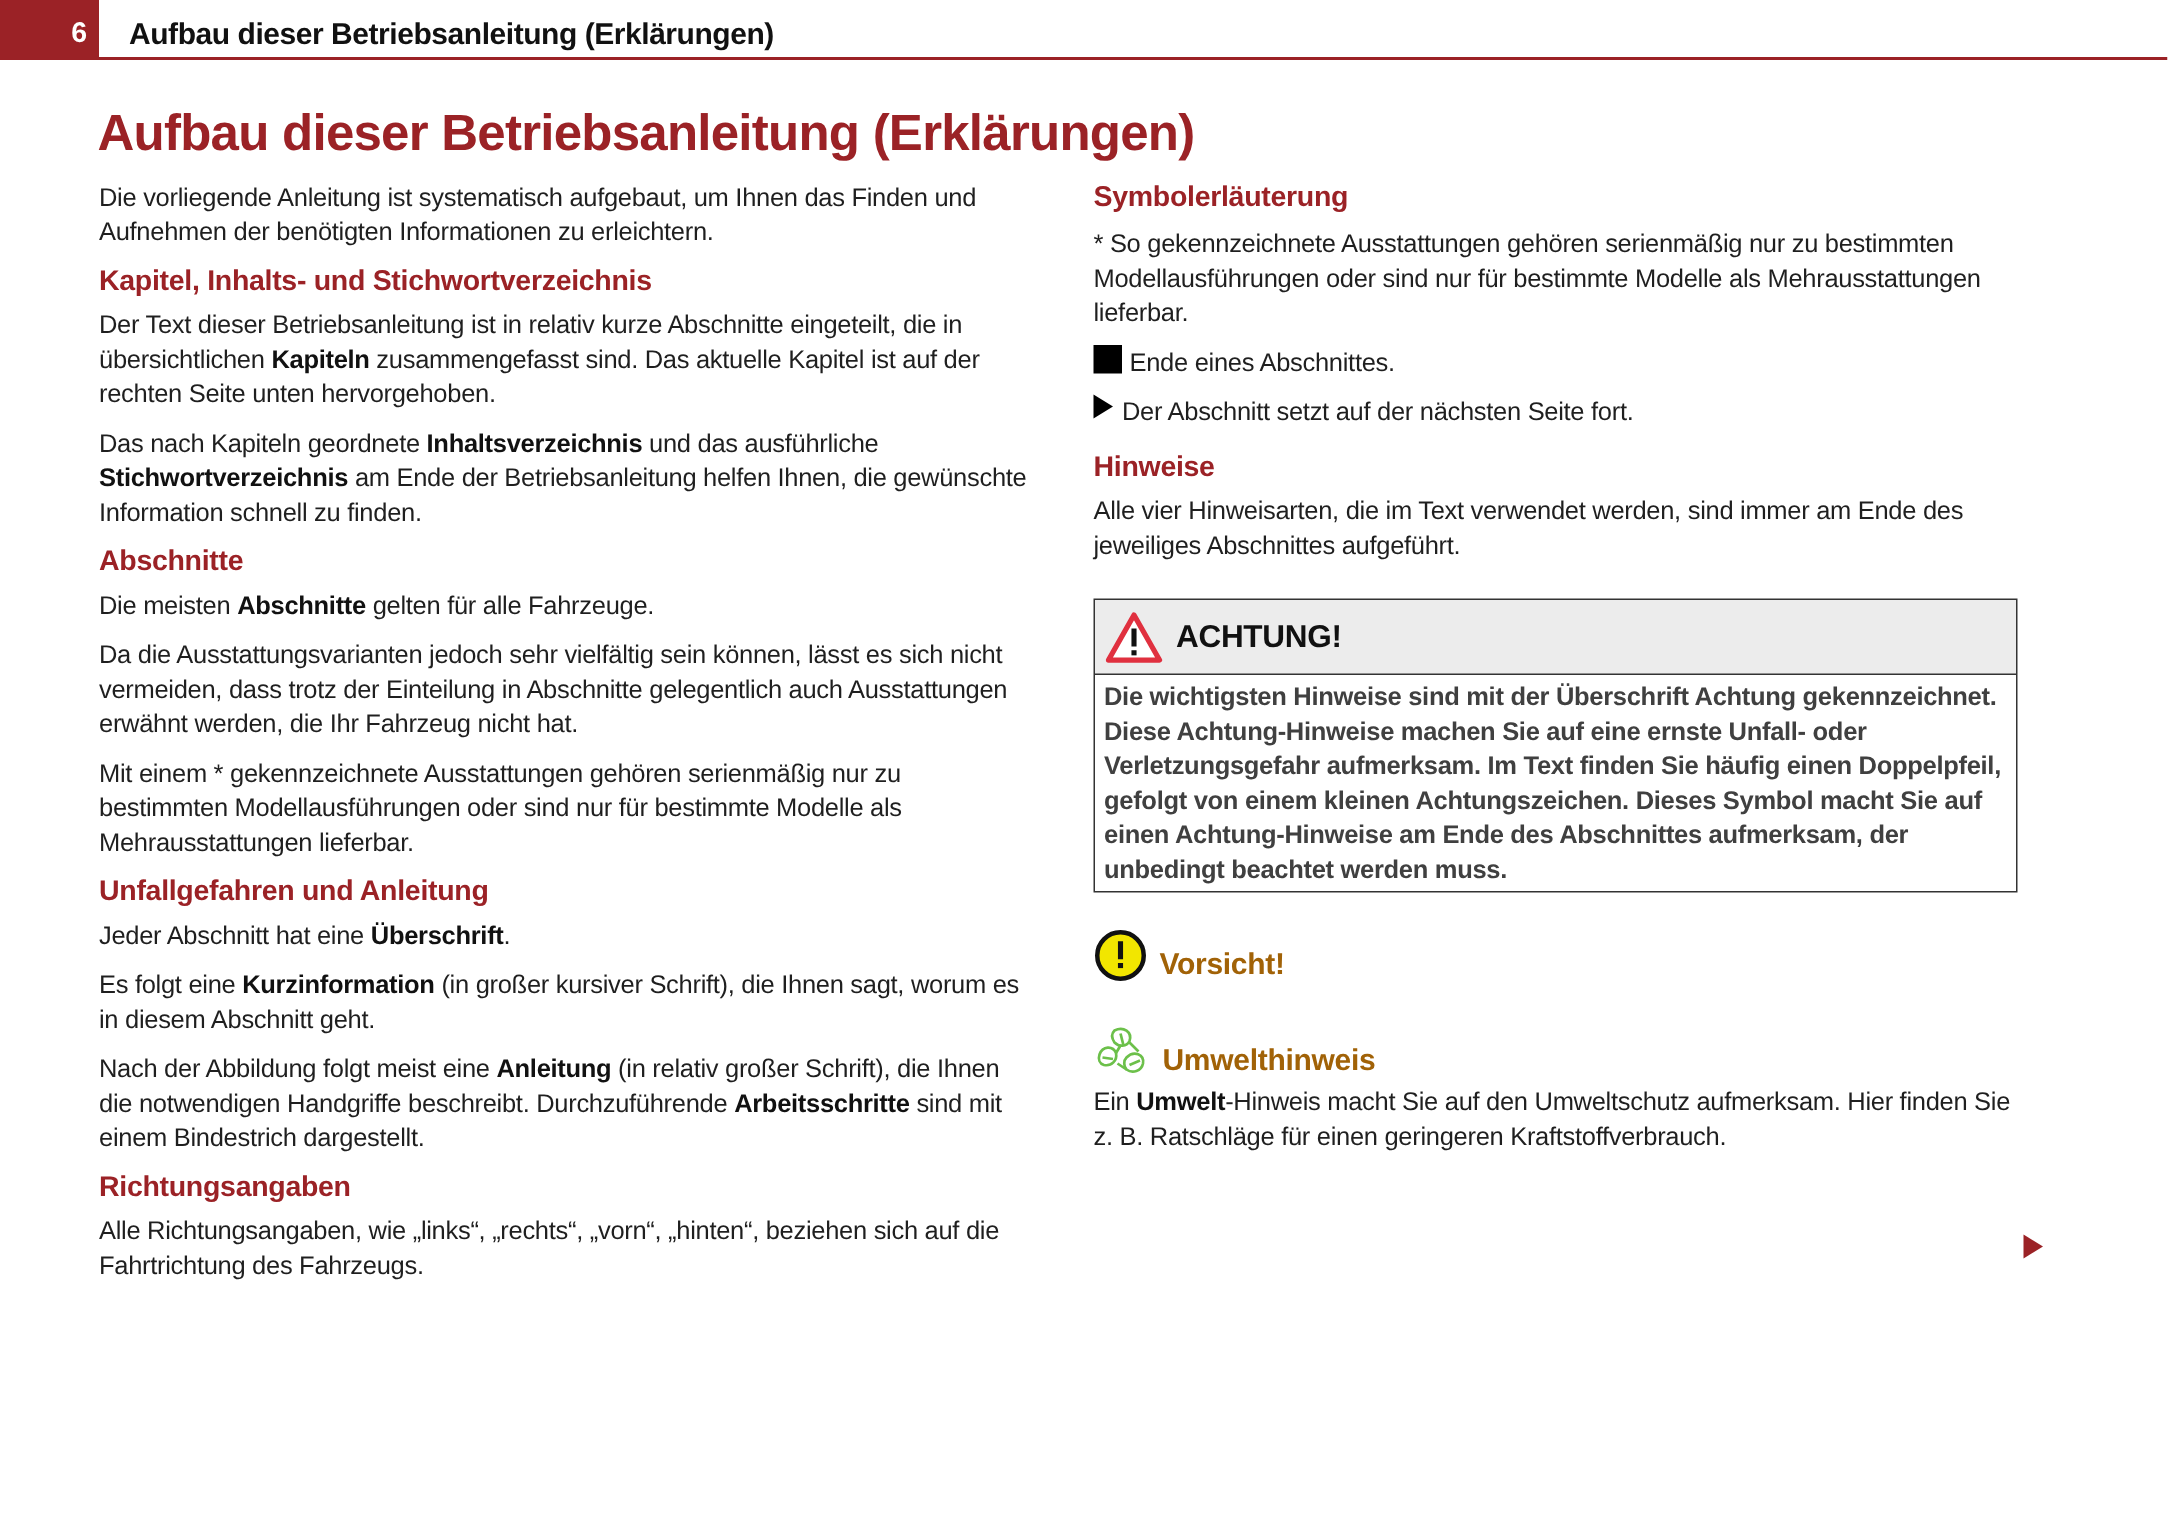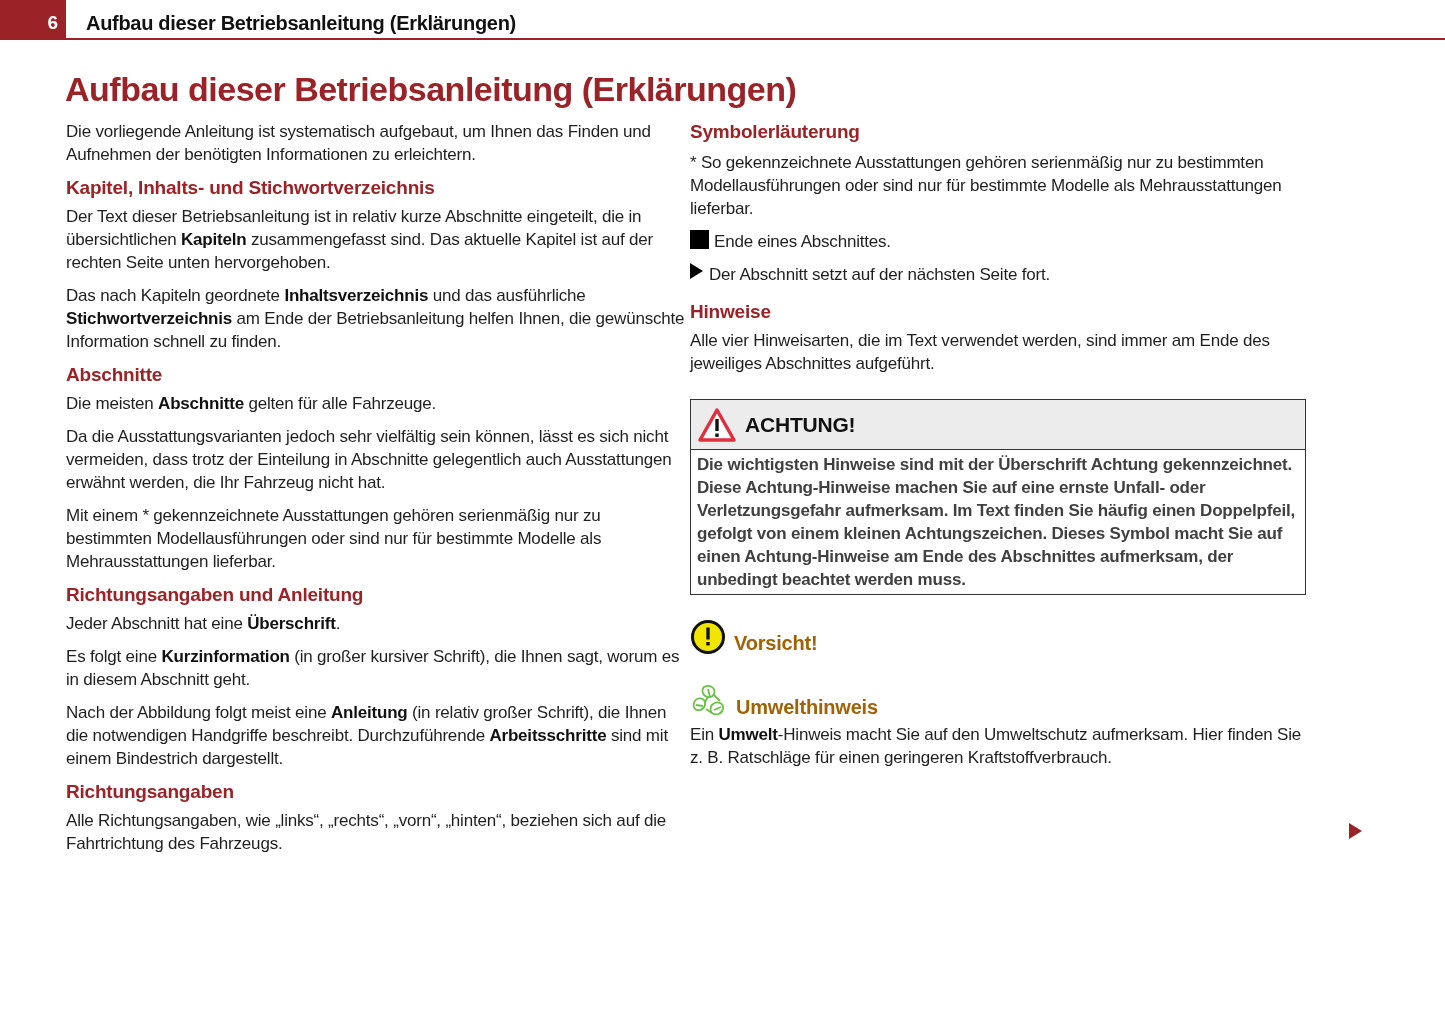--- a/index.html
+++ b/index.html
@@ -9,21 +9,21 @@
   }
   .header-bar { position: absolute; left: 0; top: 0; width: 66px; height: 40px; background: #9b2226; }
   .page-num { position: absolute; left: 0; top: 12px; width: 66px; text-align: right; padding-right: 8px; box-sizing: border-box;
     color: #ffffff; font-weight: bold; font-size: 19px; }
   .header-title { position: absolute; left: 86px; top: 12px; font-size: 20px; font-weight: bold; color: #111; letter-spacing: -0.3px; }
   .header-rule { position: absolute; left: 66px; top: 38px; width: 1379px; height: 2px; background: #9b2226; }
   .main-title { position: absolute; left: 65px; top: 70px; font-size: 34px; font-weight: bold; color: #9b2226; letter-spacing: -0.5px; }
 
   .col { position: absolute; top: 120px; font-size: 17px; line-height: 23px; color: #1f1f1f; letter-spacing: -0.2px; }
   .col-left { left: 66px; width: 620px; }
-  .col-right { left: 690px; width: 620px; }
+  .col-right { left: 729px; width: 620px; }
   .col p { margin: 0 0 10px 0; }
   .col h2 { margin: 0 0 5px 0; font-size: 19px; line-height: 24px; color: #9b2226; font-weight: bold; letter-spacing: -0.2px; }
   .sec { margin-bottom: 10px; }
   b { font-weight: bold; color: #111; }
 
   .sym-row { display: flex; margin-bottom: 10px; }
   .black-square { display: inline-block; width: 19px; height: 19px; background: #000; margin-right: 5px; }
   .black-triangle { display: inline-block; width: 0; height: 0; border-top: 8px solid transparent; border-bottom: 8px solid transparent;
     border-left: 13px solid #000; margin-right: 6px; }
 
@@ -57,21 +57,21 @@
   </div>
 
   <div class="sec">
     <h2>Abschnitte</h2>
     <p><span>Die meisten </span><b>Abschnitte</b><span> gelten für alle Fahrzeuge.</span></p>
     <p>Da die Ausstattungsvarianten jedoch sehr vielfältig sein können, lässt es sich nicht vermeiden, dass trotz der Einteilung in Abschnitte gelegentlich auch Ausstattungen erwähnt werden, die Ihr Fahrzeug nicht hat.</p>
     <p>Mit einem * gekennzeichnete Ausstattungen gehören serienmäßig nur zu bestimmten Modellausführungen oder sind nur für bestimmte Modelle als Mehrausstattungen lieferbar.</p>
   </div>
 
   <div class="sec">
-    <h2>Richtungsangaben und Anleitung</h2>
+    <h2>Unfallgefahren und Anleitung</h2>
     <p><span>Jeder Abschnitt hat eine </span><b>Überschrift</b><span>.</span></p>
     <p><span>Es folgt eine </span><b>Kurzinformation</b><span> (in großer kursiver Schrift), die Ihnen sagt, worum es in diesem Abschnitt geht.</span></p>
     <p><span>Nach der Abbildung folgt meist eine </span><b>Anleitung</b><span> (in relativ großer Schrift), die Ihnen die notwendigen Handgriffe beschreibt. Durchzuführende </span><b>Arbeitsschritte</b><span> sind mit einem Bindestrich dargestellt.</span></p>
   </div>
 
   <div class="sec">
     <h2>Richtungsangaben</h2>
     <p>Alle Richtungsangaben, wie „links“, „rechts“, „vorn“, „hinten“, beziehen sich auf die Fahrtrichtung des Fahrzeugs.</p>
   </div>
 </div>

